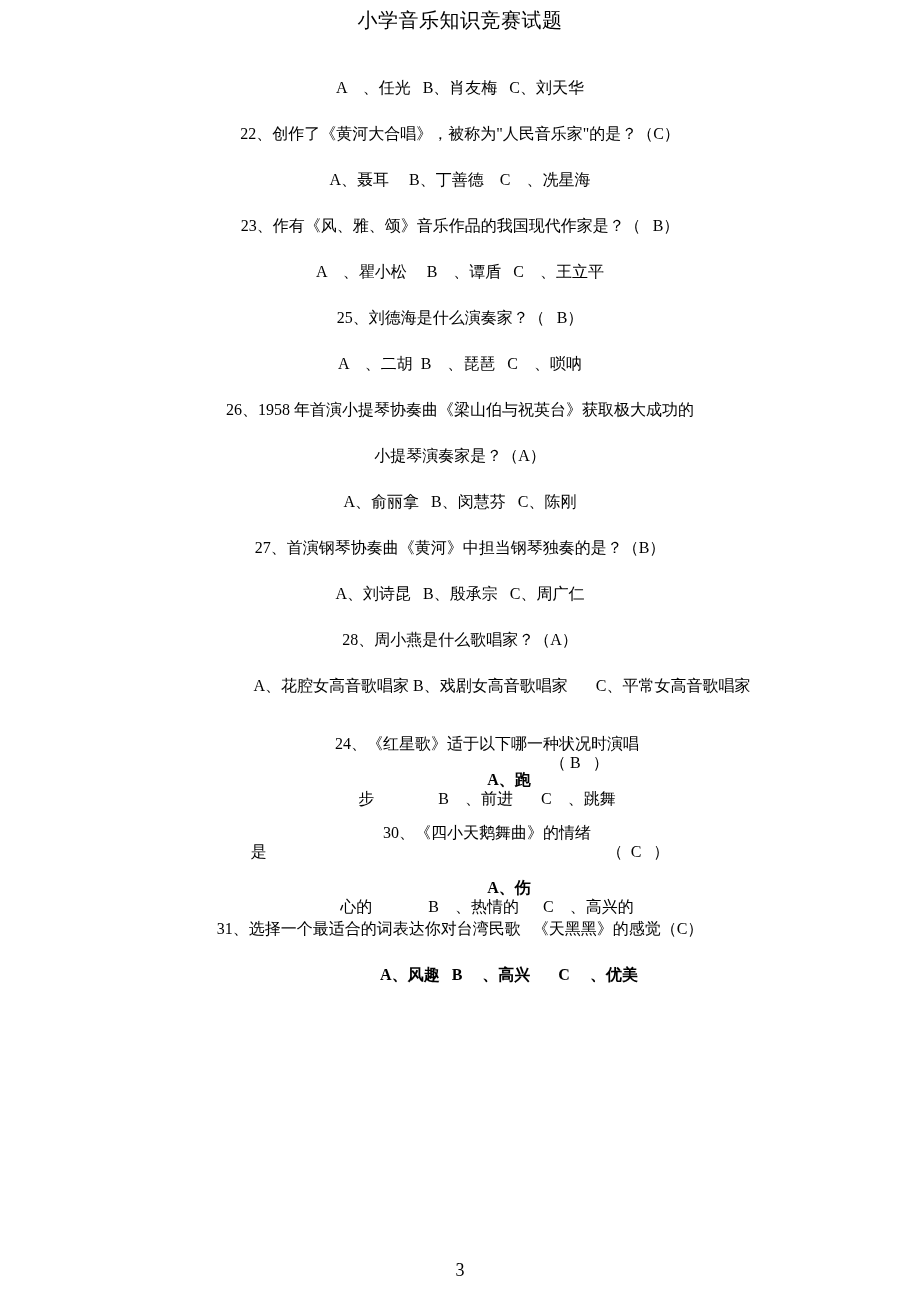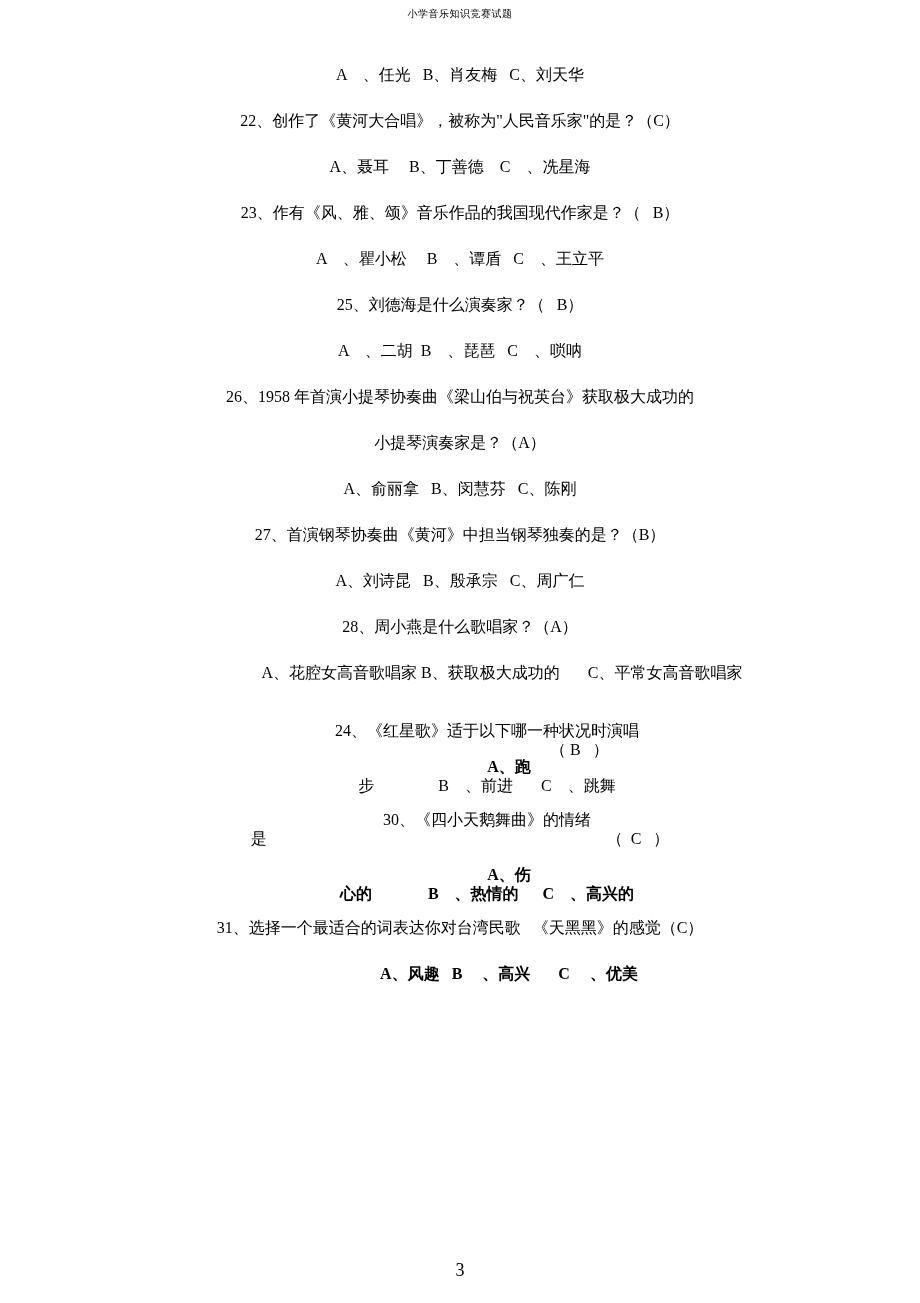--- a/index.html
+++ b/index.html
@@ -1,30 +1,30 @@
 <!DOCTYPE html>
 <html><head>
   <meta charset="utf-8">
   <style>
     body { background:#fff; margin:0; padding:0; font-family:"SimSun","宋体",serif; color:#000; font-size:16px; }
     .page { width:920px; margin:0 auto; position:relative; min-height:1303px; box-sizing:border-box; padding:0; }
-    .title { text-align:center; font-size:10px; padding-top:7px; letter-spacing:0.5px; }
+    .title { text-align:center; font-size:20px; padding-top:7px; letter-spacing:0.5px; }
     .body-text { margin-left:100px; margin-right:100px; margin-top:45px; line-height:18px;text-align:center; }
     .line { margin-bottom:28px; white-space:pre; }
     .indent1 { margin-left:84px; }
     .indent2 { margin-left:54px; }
     .indent3 { margin-left:98px;font-weight:bold; }
     .q29-ans { position:relative; }
     .q29-ans-inner { position:absolute; left:450px; }
     .q30-ans-inner { margin-left:340px; display:inline; }
     .page-num { position:absolute; bottom:22px; left:0; right:0; text-align:center; font-family:"Times New Roman",serif; font-size:18px; }
     .small-gap { margin-bottom:16px; }
     .very-small-gap { margin-bottom:1px; }
     .medium-gap { margin-bottom:18px; }
-    .tiny-gap { margin-bottom:16px;font-weight:bold; }
+    .tiny-gap { margin-bottom:4px; }
   </style>
 </head>
 <body>
 
 <div class="page">
   <div class="title">小学音乐知识竞赛试题</div>
 
   <div class="body-text">
     <div class="line">A    、任光   B、肖友梅   C、刘天华</div>
     <div class="line">22、创作了《黄河大合唱》，被称为"人民音乐家"的是？（C）</div>
@@ -33,21 +33,21 @@
     <div class="line">A    、瞿小松     B    、谭盾   C    、王立平</div>
     <div class="line">25、刘德海是什么演奏家？（   B）</div>
     <div class="line">A    、二胡  B    、琵琶   C    、唢呐</div>
     <div class="line">26、1958 年首演小提琴协奏曲《梁山伯与祝英台》获取极大成功的</div>
     <div class="line">小提琴演奏家是？（A）</div>
     <div class="line">A、俞丽拿   B、闵慧芬   C、陈刚</div>
     <div class="line">27、首演钢琴协奏曲《黄河》中担当钢琴独奏的是？（B）</div>
     <div class="line">A、刘诗昆   B、殷承宗   C、周广仁</div>
     <div class="line">28、周小燕是什么歌唱家？（A）</div>
 
-    <div class="line indent1" style="margin-bottom:40px;">A、花腔女高音歌唱家 B、获取极大成功的       C、平常女高音歌唱家</div>
+    <div class="line indent1" style="margin-bottom:40px;">A、花腔女高音歌唱家 B、戏剧女高音歌唱家       C、平常女高音歌唱家</div>
 
     <div class="line indent2 very-small-gap">24、《红星歌》适于以下哪一种状况时演唱</div>
     <div class="line q29-ans medium-gap"><span class="q29-ans-inner">（ B   ）</span></div>
 
     <div class="line indent3 very-small-gap">A、跑</div>
     <div class="line indent2 small-gap">步                B    、前进       C    、跳舞</div>
 
     <div class="line indent2 very-small-gap">30、《四小天鹅舞曲》的情绪</div>
     <div class="line medium-gap"><span>是</span><span class="q30-ans-inner">（  C   ）</span></div>
 

